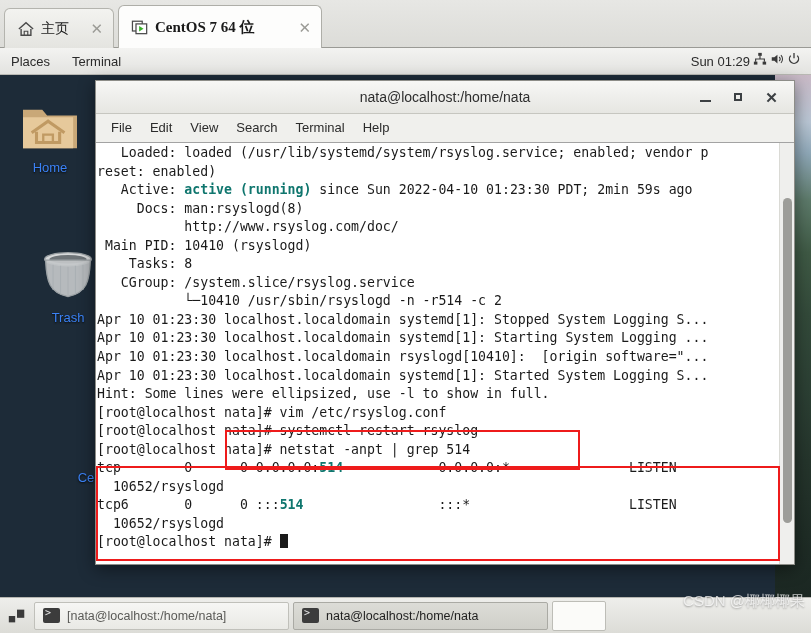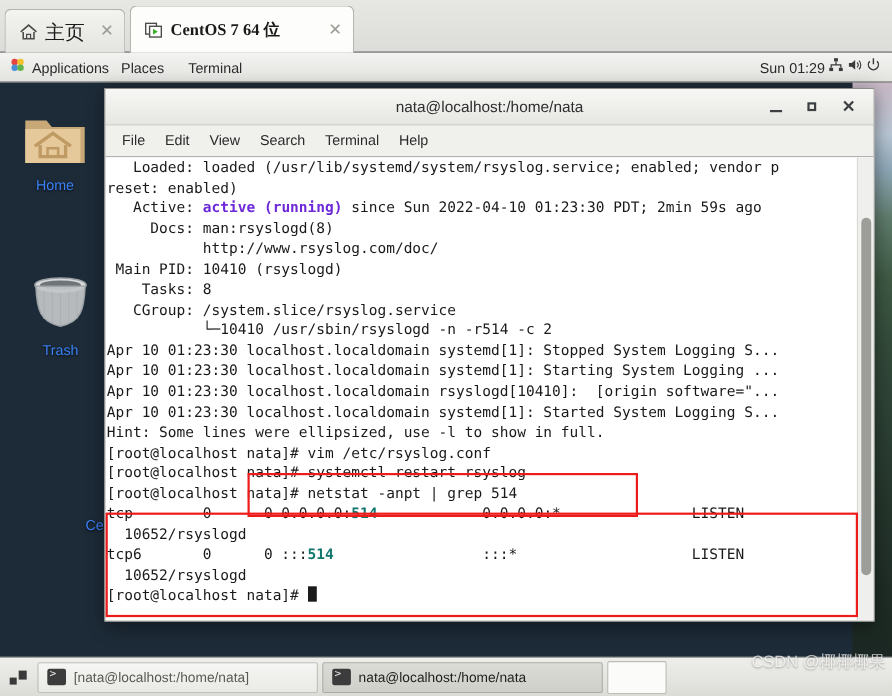--- a/index.html
+++ b/index.html
@@ -29,21 +29,21 @@
   }
   .vmtab.active {
     background: #fdfdfc;
     top: 5px; height: 43px;
     border-color: #aeaea8;
     z-index: 4;
   }
   #vmtab-home { left: 4px; width: 110px; }
   #vmtab-centos { left: 118px; width: 204px; }
   .vmtab-label {
-    font-size: 18px; color: #1a1a1a; white-space: nowrap;
+    font-size: 14px; color: #1a1a1a; white-space: nowrap;
     font-family: "Liberation Serif", serif;
   }
   .vmtab.active .vmtab-label { font-weight: bold; font-size: 15px; }
   .vmtab-close {
     color: #9b9b96; font-size: 15px; line-height: 1;
     margin-left: auto; padding-left: 8px;
   }
   .home-glyph { width: 18px; height: 16px; flex: 0 0 auto; }
   .vmicon { width: 18px; height: 16px; flex: 0 0 auto; }
 
@@ -69,21 +69,21 @@
   
   .desk-icon {
     position: absolute; width: 88px;
     display: flex; flex-direction: column; align-items: center; gap: 2px;
   }
   .desk-icon-label {
     font-size: 13px; color: #3b82f6;
     text-shadow: 0 1px 2px rgba(0,0,0,.85);
   }
   #desk-home { left: 6px; top: 100px; }
-  #desk-trash { left: 11px; top: 248px; }
+  #desk-trash { left: 24px; top: 248px; }
   #desk-third { left: 56px; top: 470px; width: 60px; overflow: hidden; }
 
   
   #wall-photo {
     position: absolute; right: 0; top: 75px; width: 36px; height: 522px;
     background:
       linear-gradient(180deg,
         #c9b9c6 0%, #b9c6d4 9%, #8fa8b8 15%,
         #5d7a6a 24%, #3f5a45 34%, #334a3a 46%,
         #2c4034 60%, #25352c 74%, #1f2d26 88%, #1b2722 100%);
@@ -145,21 +145,21 @@
   }
   #term-text {
     font-family: "DejaVu Sans Mono", "Liberation Mono", monospace;
     font-size: 13.2px;
     line-height: 18.55px;
     color: #1a1a1a;
     white-space: pre;
     padding-left: 1px;
     letter-spacing: 0px;
   }
-  .t-green { color: #6d28d9; font-weight: bold; }
+  .t-green { color: #0f766e; font-weight: bold; }
   .t-red   { color: #0f766e; font-weight: bold; }
   .cursor  {
     display: inline-block; width: 8px; height: 14px;
     background: #1a1a1a; vertical-align: -2px;
   }
 
   
   #term-scrollbar {
     flex: 0 0 auto; width: 14px; background: #efefed;
     border-left: 1px solid #dadad5; position: relative;
@@ -253,31 +253,20 @@
       </svg>
     </span>
     <span class="vmtab-label">CentOS 7 64 位</span>
     <span class="vmtab-close">✕</span>
   </div>
 </div>
 
 <div id="wall-photo"></div>
 
 <div id="gnome-panel">
-  <div id="panel-apps">
-    <span>
-      <svg viewBox="0 0 16 16" width="14" height="14">
-        <circle cx="5" cy="5" r="3.4" fill="#e8443f"></circle>
-        <circle cx="11" cy="5" r="3.4" fill="#f2c12e"></circle>
-        <circle cx="5" cy="11" r="3.4" fill="#4a8fd6"></circle>
-        <circle cx="11" cy="11" r="3.4" fill="#63b54a"></circle>
-      </svg>
-    </span>
-    <span class="panel-menu" style="padding:0">Applications</span>
-  </div>
   <div class="panel-menu">Places</div>
   <div class="panel-menu">Terminal</div>
 
   <div id="panel-right">
     <span id="panel-clock">Sun 01:29</span>
     <span>
       <svg viewBox="0 0 16 16" width="14" height="14">
         <rect x="6" y="1" width="4" height="3.4" fill="#3a3a3a"></rect>
         <rect x="1" y="11" width="4" height="3.4" fill="#3a3a3a"></rect>
         <rect x="11" y="11" width="4" height="3.4" fill="#3a3a3a"></rect>

